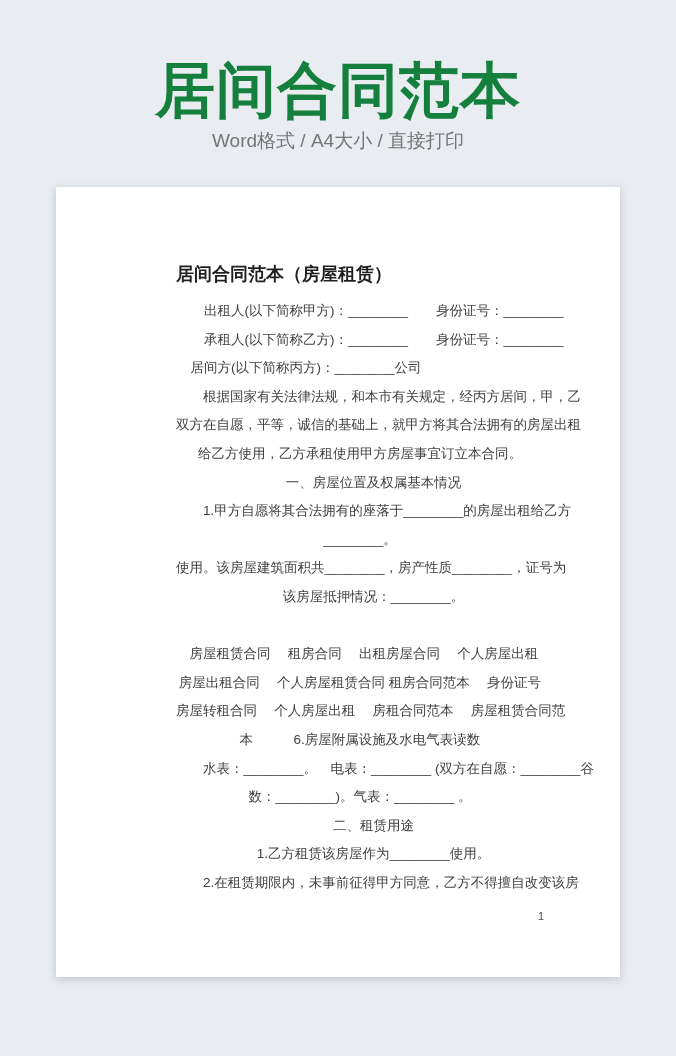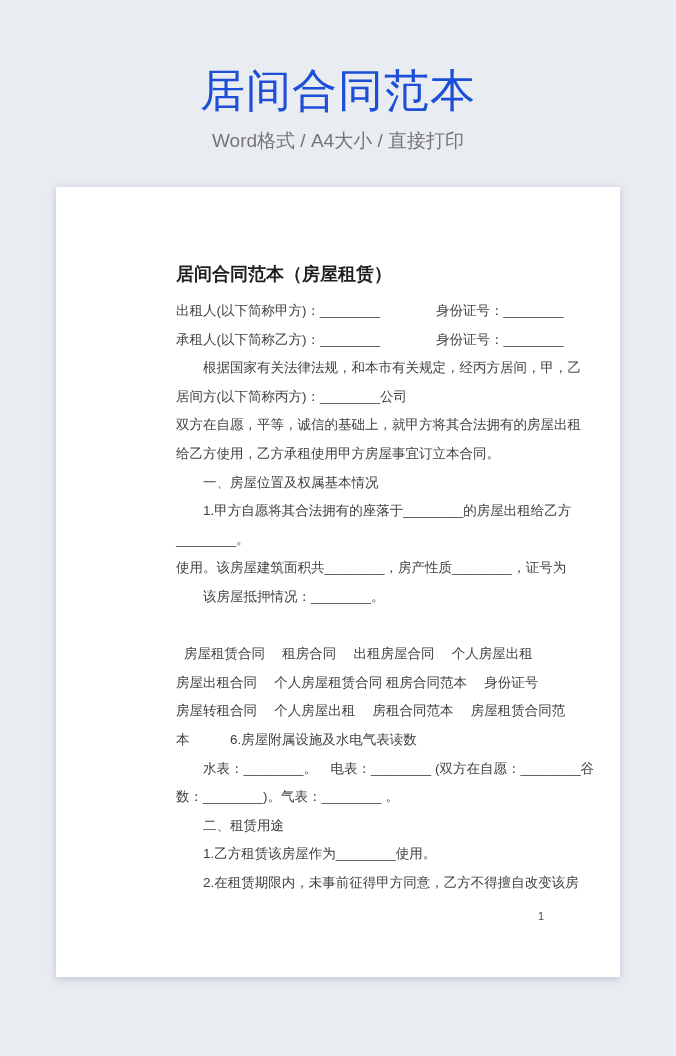--- a/index.html
+++ b/index.html
@@ -11,23 +11,23 @@
     height: 1056px;
     background: #e9ecf1;
     font-family: "Liberation Sans", sans-serif;
     overflow: hidden;
   }
   .header {
     padding-top: 66px;
     text-align: center;
   }
   .header-title {
-    font-size: 45px;
-    font-weight: normal;
-    color: #1d4ed8;
+    font-size: 60px;
+    font-weight: bold;
+    color: #15803d;
     line-height: 50px;
     letter-spacing: 1px;
   }
   .header-sub {
     margin-top: 10px;
     font-size: 19px;
     color: #757575;
     line-height: 30px;
   }
   .page {
@@ -48,20 +48,21 @@
     font-weight: bold;
     color: #1f1f1f;
     line-height: 24px;
     margin-bottom: 11px;
     white-space: nowrap;
   }
   .line {
     height: 28.6px;
     line-height: 28.6px;
     white-space: nowrap;
+    text-align: center;
   }
   .ind { padding-left: 27px; }
   .ind-half { padding-left: 8px; }
   .party { display: flex; }
   .party .left {
     width: 260px;
     flex: 0 0 260px;
   }
   .blank { height: 28.6px; }
   .pagenum {
@@ -85,26 +86,26 @@
     <div class="doc-title">居间合同范本（房屋租赁）</div>
 
     <div class="line party">
       <span class="left">出租人(以下简称甲方)：________</span>
       <span>身份证号：________</span>
     </div>
     <div class="line party">
       <span class="left">承租人(以下简称乙方)：________</span>
       <span>身份证号：________</span>
     </div>
-    <div class="line ind">根据国家有关法律法规，和本市有关规定，经丙方居间，甲，乙</div>
-
     <div class="line party">
       <span class="left">居间方(以下简称丙方)：________公司</span>
       <span></span>
     </div>
+
+    <div class="line ind">根据国家有关法律法规，和本市有关规定，经丙方居间，甲，乙</div>
     <div class="line">双方在自愿，平等，诚信的基础上，就甲方将其合法拥有的房屋出租</div>
     <div class="line">给乙方使用，乙方承租使用甲方房屋事宜订立本合同。</div>
     <div class="line ind">一、房屋位置及权属基本情况</div>
     <div class="line ind">1.甲方自愿将其合法拥有的座落于________的房屋出租给乙方</div>
     <div class="line">________。</div>
     <div class="line">使用。该房屋建筑面积共________，房产性质________，证号为</div>
     <div class="line ind">该房屋抵押情况：________。</div>
 
     <div class="line blank"></div>
 

